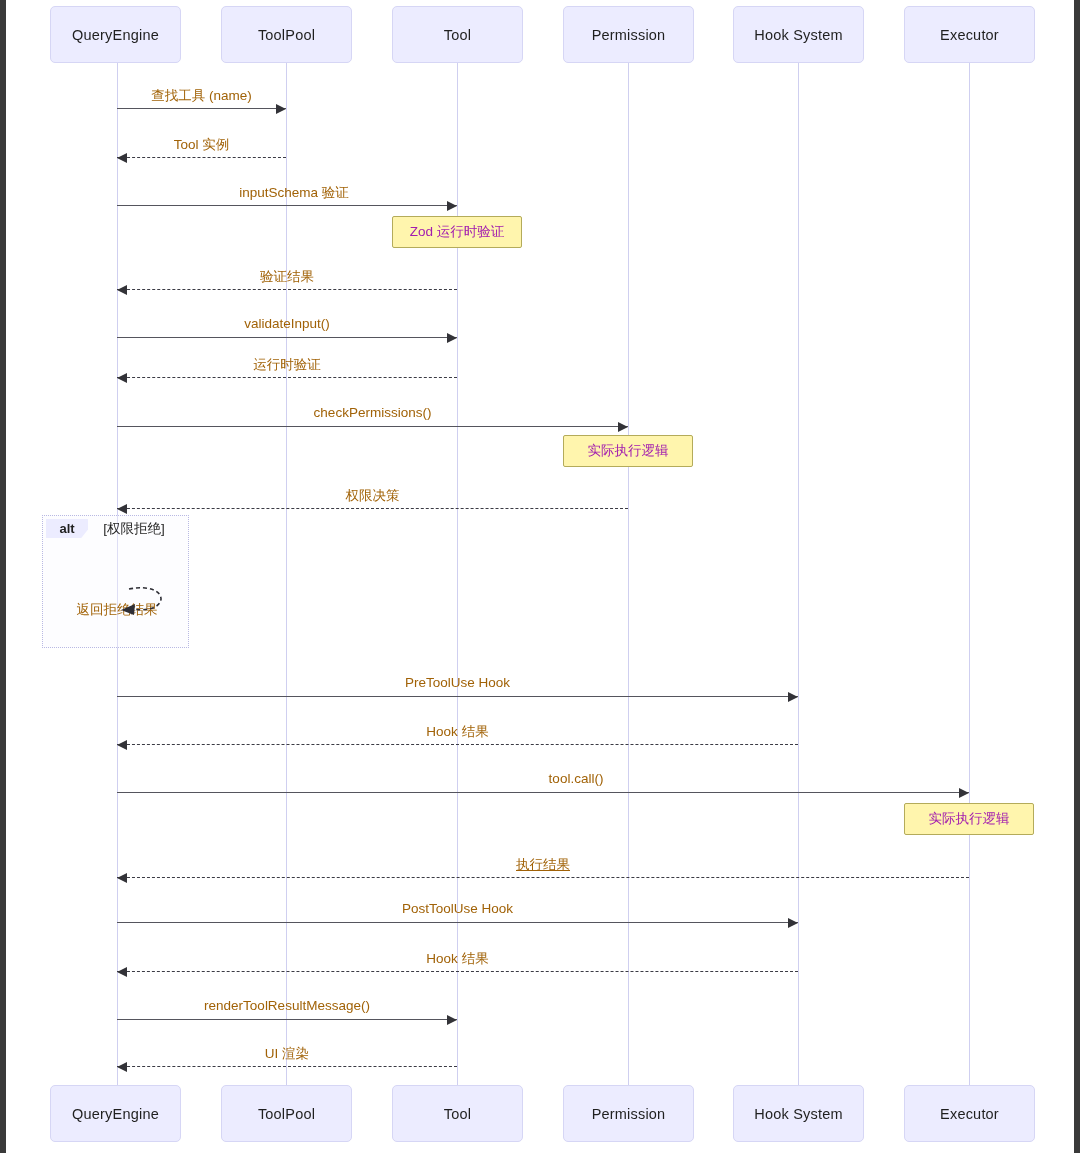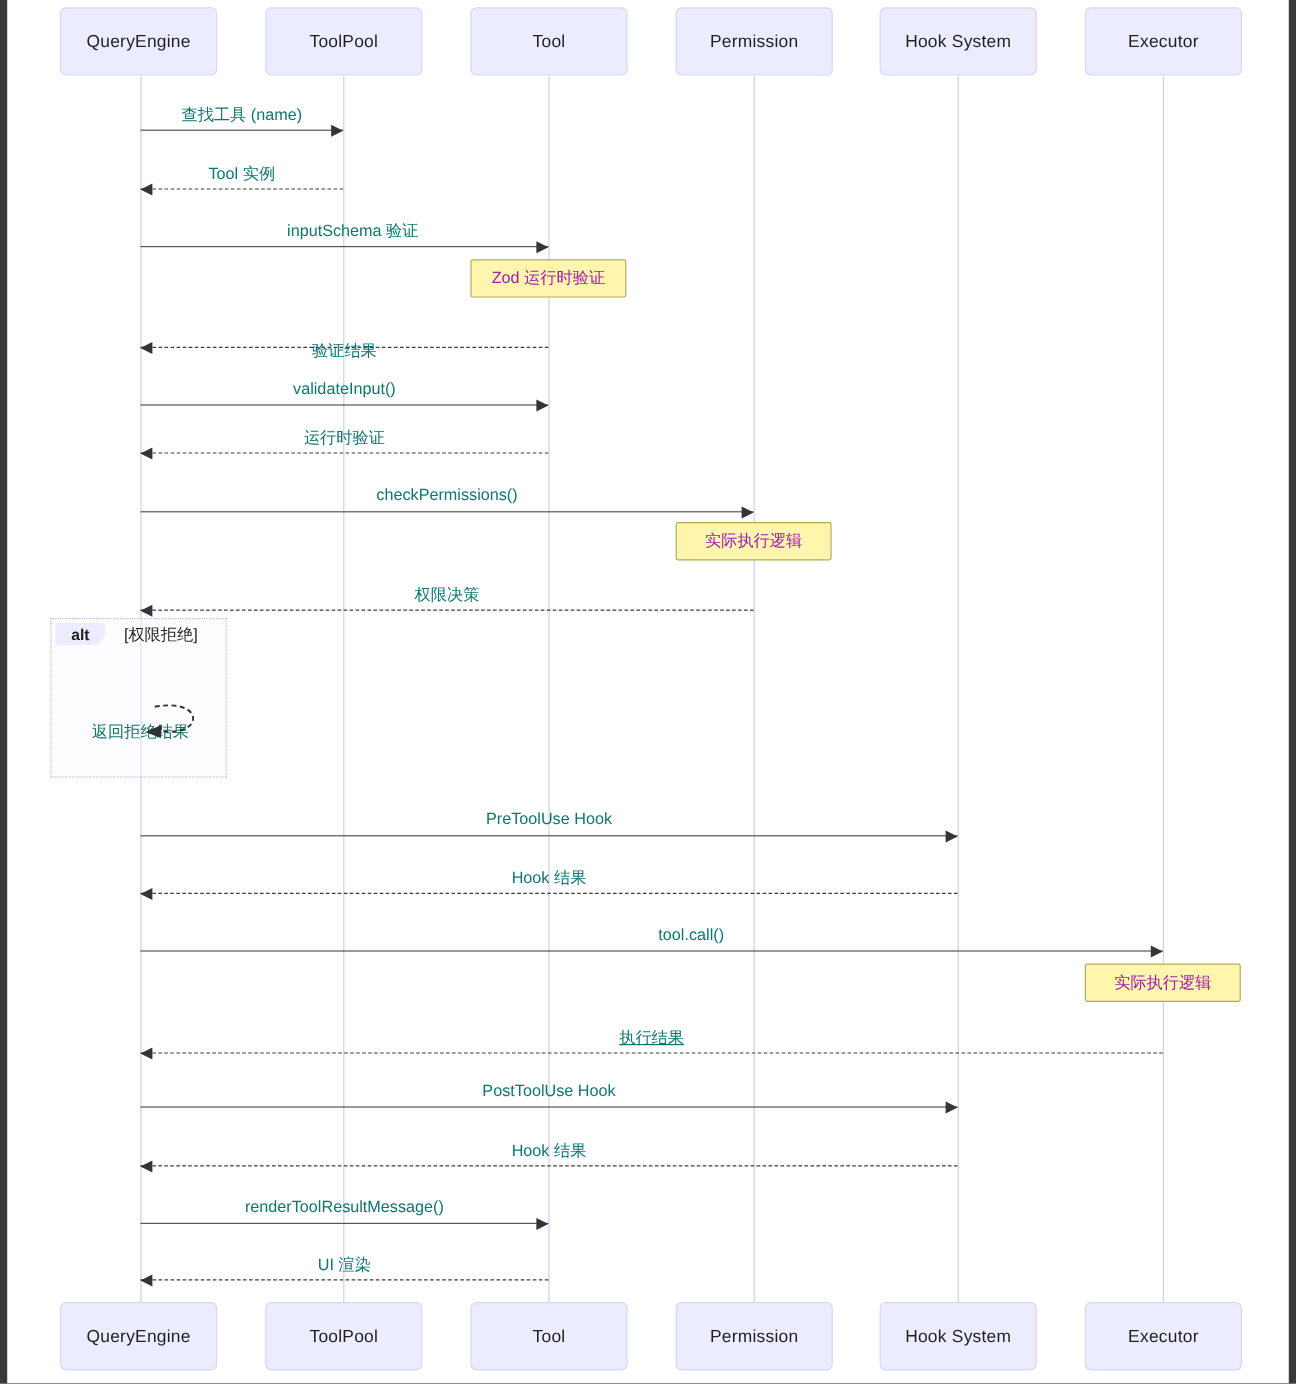--- a/index.html
+++ b/index.html
@@ -44,21 +44,21 @@
   
   .lifeline {
     position: absolute;
     width: 1px;
     background: #cfcff0;
   }
   
   .msg-label {
     position: absolute;
     font-size: 13.5px;
-    color: #0f766e;
+    color: #a16207;
     white-space: nowrap;
     transform: translateX(-50%);
     text-align: center;
   }
   .msg-line {
     position: absolute;
     height: 0;
     border-top: 1.6px solid #55555d;
   }
   .msg-line.dashed {
@@ -144,21 +144,21 @@
       <div class="arrowhead right" style="top: 103.5px; left: 276px;"></div>
       <div class="msg-label" style="left: 201.5px; top: 87px;">查找工具 (name)</div>
       <div class="msg-line dashed" style="left: 117px; top: 157px; width: 169px;"></div>
       <div class="arrowhead left" style="top: 152.5px; left: 117px;"></div>
       <div class="msg-label" style="left: 201.5px; top: 136px;">Tool 实例</div>
       <div class="msg-line" style="left: 117px; top: 205px; width: 340px;"></div>
       <div class="arrowhead right" style="top: 200.5px; left: 447px;"></div>
       <div class="msg-label" style="left: 294px; top: 184px;">inputSchema 验证</div>
       <div class="msg-line dashed" style="left: 117px; top: 289px; width: 340px;"></div>
       <div class="arrowhead left" style="top: 284.5px; left: 117px;"></div>
-      <div class="msg-label" style="left: 287px; top: 268px; margin-top: 16px;">验证结果</div>
+      <div class="msg-label" style="left: 287px; top: 268px;">验证结果</div>
       <div class="msg-line" style="left: 117px; top: 337px; width: 340px;"></div>
       <div class="arrowhead right" style="top: 332.5px; left: 447px;"></div>
       <div class="msg-label" style="left: 287px; top: 316px;">validateInput()</div>
       <div class="msg-line dashed" style="left: 117px; top: 377px; width: 340px;"></div>
       <div class="arrowhead left" style="top: 372.5px; left: 117px;"></div>
       <div class="msg-label" style="left: 287px; top: 356px;">运行时验证</div>
       <div class="msg-line" style="left: 117px; top: 426px; width: 511px;"></div>
       <div class="arrowhead right" style="top: 421.5px; left: 618px;"></div>
       <div class="msg-label" style="left: 372.5px; top: 405px;">checkPermissions()</div>
       <div class="msg-line dashed" style="left: 117px; top: 508px; width: 511px;"></div>

